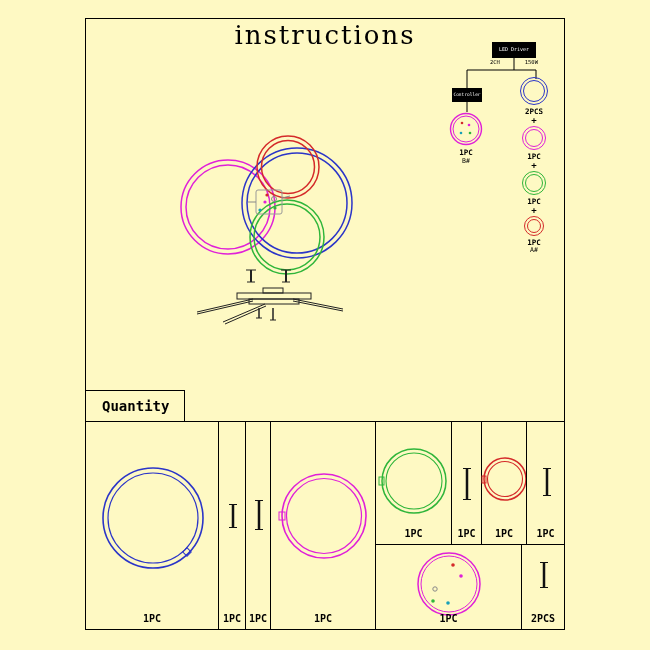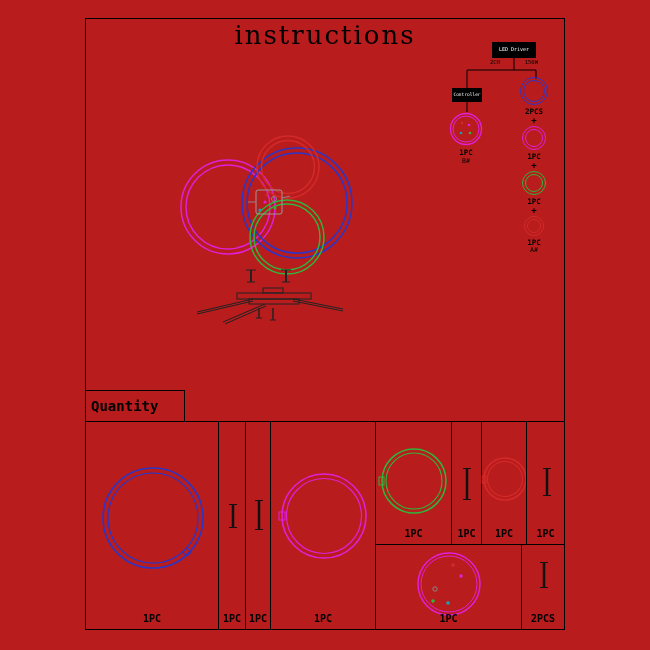--- a/index.html
+++ b/index.html
@@ -1,25 +1,25 @@
 <!DOCTYPE html>
 <html><head>
 <meta charset="utf-8">
 <style>
   html,body{margin:0;padding:0;background:#fff;}
-  .page{position:relative;width:650px;height:650px;background:#b91c1c;color:#000;
+  .page{position:relative;width:650px;height:650px;background:#fef9c3;color:#000;
         font-family:"DejaVu Sans Mono",monospace;overflow:hidden;}
   .frame{position:absolute;left:85px;top:18px;width:480px;height:612px;
          border:1.5px solid #000;box-sizing:border-box;}
   .title{position:absolute;left:85px;top:20px;width:480px;text-align:center;
          font-family:"DejaVu Serif",serif;font-size:26px;letter-spacing:2px;}
   .model{position:absolute;left:94px;top:60px;font-size:16px;font-weight:600;}
   .qty-box{position:absolute;left:85px;top:390px;width:100px;height:32px;
            border:1.5px solid #000;box-sizing:border-box;display:flex;align-items:center;
-           padding-left:5px;font-size:14px;font-weight:600;}
+           padding-left:16px;font-size:14px;font-weight:600;}
   .cell{position:absolute;border:1px solid #000;box-sizing:border-box;}
   .cell .qty{position:absolute;left:0;right:0;bottom:5px;text-align:center;
              font-size:10px;font-weight:600;}
   .cell svg{position:absolute;}
   .blackbox{position:absolute;background:#000;color:#fff;display:flex;align-items:center;
             justify-content:center;text-align:center;line-height:1.1;}
   .driver-sub{position:absolute;left:490px;top:59px;width:48px;display:flex;
               justify-content:space-between;font-size:5.5px;}
   .chain{position:absolute;left:511px;top:77px;width:46px;display:flex;
          flex-direction:column;align-items:center;}

